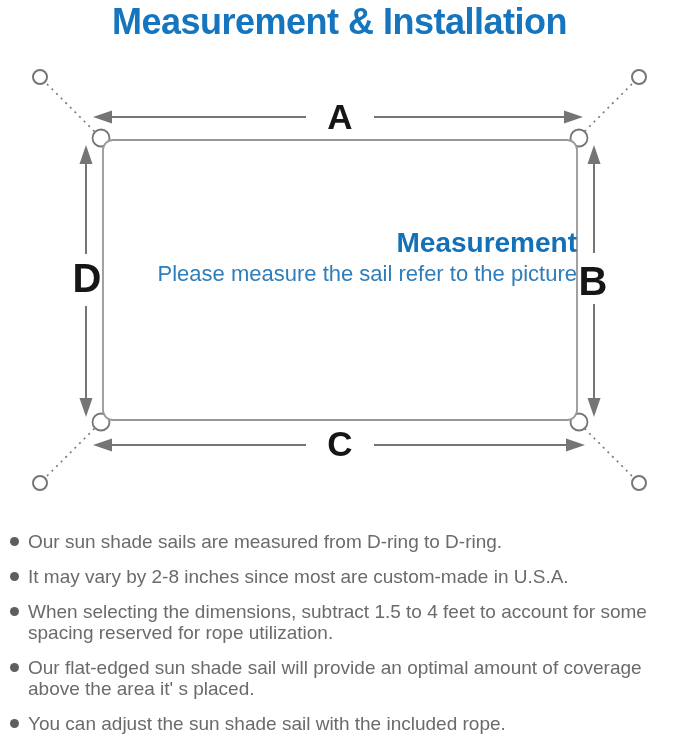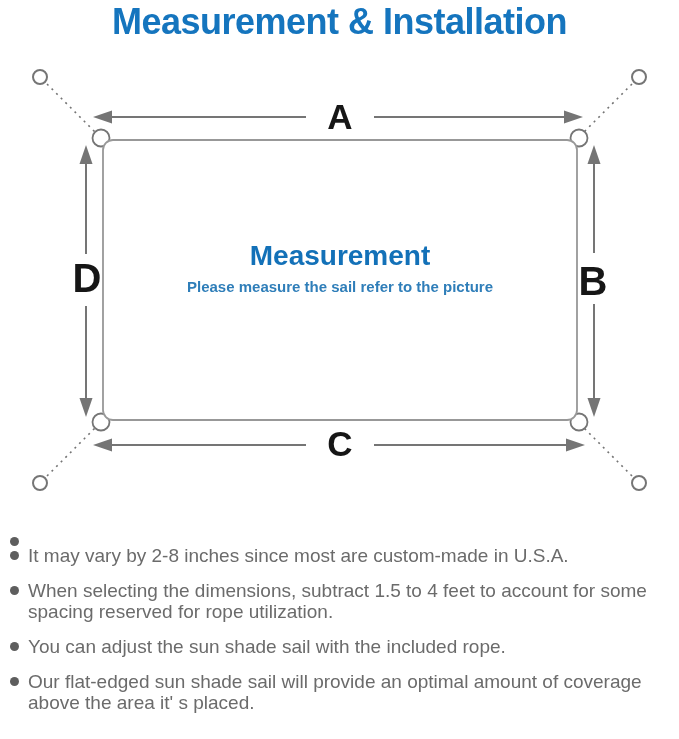--- a/index.html
+++ b/index.html
@@ -42,35 +42,34 @@
     font-weight:bold;
     color:var(--label-black);
     line-height:1;
   }
   .label-a{left:340px;top:116px;font-size:35px;}
   .label-b{left:593px;top:281px;font-size:40px;}
   .label-c{left:340px;top:443px;font-size:35px;}
   .label-d{left:87px;top:278px;font-size:40px;}
   .center-text{
     position:absolute;
-    left:103px;top:240px;width:474px;
-    text-align:center;
+    left:103px;top:227px;width:474px;
+    text-align:right;
   }
   .center-title{
     font-size:28px;
     font-weight:bold;
     color:var(--center-blue);
     line-height:32px;
   }
   .center-sub{
     margin-top:5px;
-    font-size:15px;
+    font-size:22px;
     color:var(--subtitle-blue);
     line-height:20px;
-    font-weight:bold;
   }
   .bullets{
     position:absolute;
     top:531px;left:0;
     width:679px;
     margin:0;padding:0;
     list-style:none;
   }
   .bullets li{
     position:relative;
@@ -153,32 +152,33 @@
   <div class="dim-label label-d">D</div>
 
   <div class="center-text">
     <div class="center-title">Measurement</div>
     <div class="center-sub">Please measure the sail refer to the picture</div>
   </div>
 
   <ul class="bullets">
     <li>
       <span class="dot"></span>
+      <span>Our sun shade sails are measured from D-ring to D-ring.</span>
     </li>
     <li>
       <span class="dot"></span>
       <span>It may vary by 2-8 inches since most are custom-made in U.S.A.</span>
     </li>
     <li>
       <span class="dot"></span>
       <span>When selecting the dimensions, subtract 1.5 to 4 feet to account for some spacing reserved for rope utilization.</span>
     </li>
     <li>
       <span class="dot"></span>
-      <span>You can adjust the sun shade sail with the included rope.</span>
+      <span>Our flat-edged sun shade sail will provide an optimal amount of coverage above the area it' s placed.</span>
     </li>
     <li>
       <span class="dot"></span>
-      <span>Our flat-edged sun shade sail will provide an optimal amount of coverage above the area it' s placed.</span>
+      <span>You can adjust the sun shade sail with the included rope.</span>
     </li>
   </ul>
 
 </div>
 
 </body></html>

